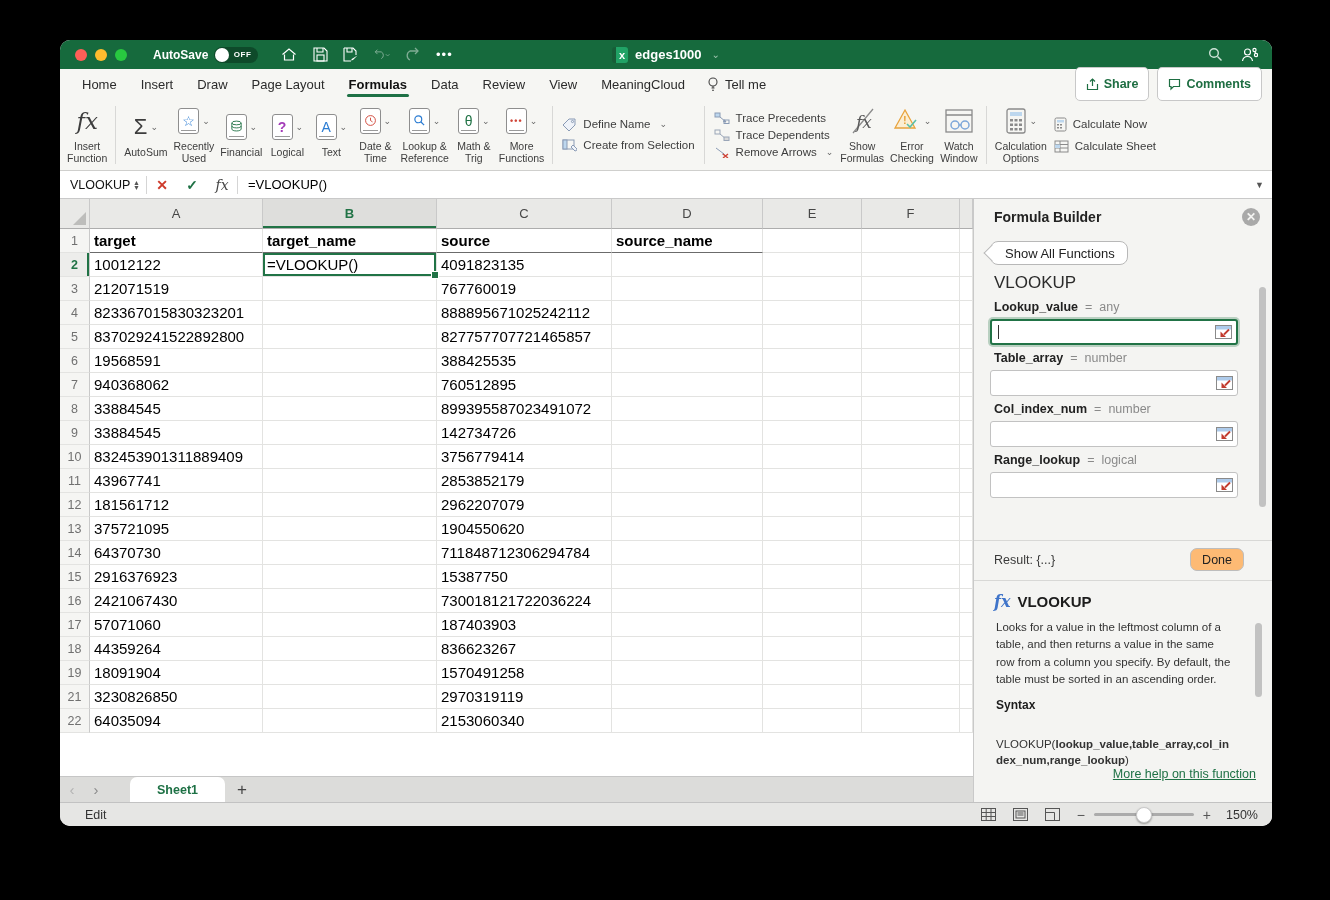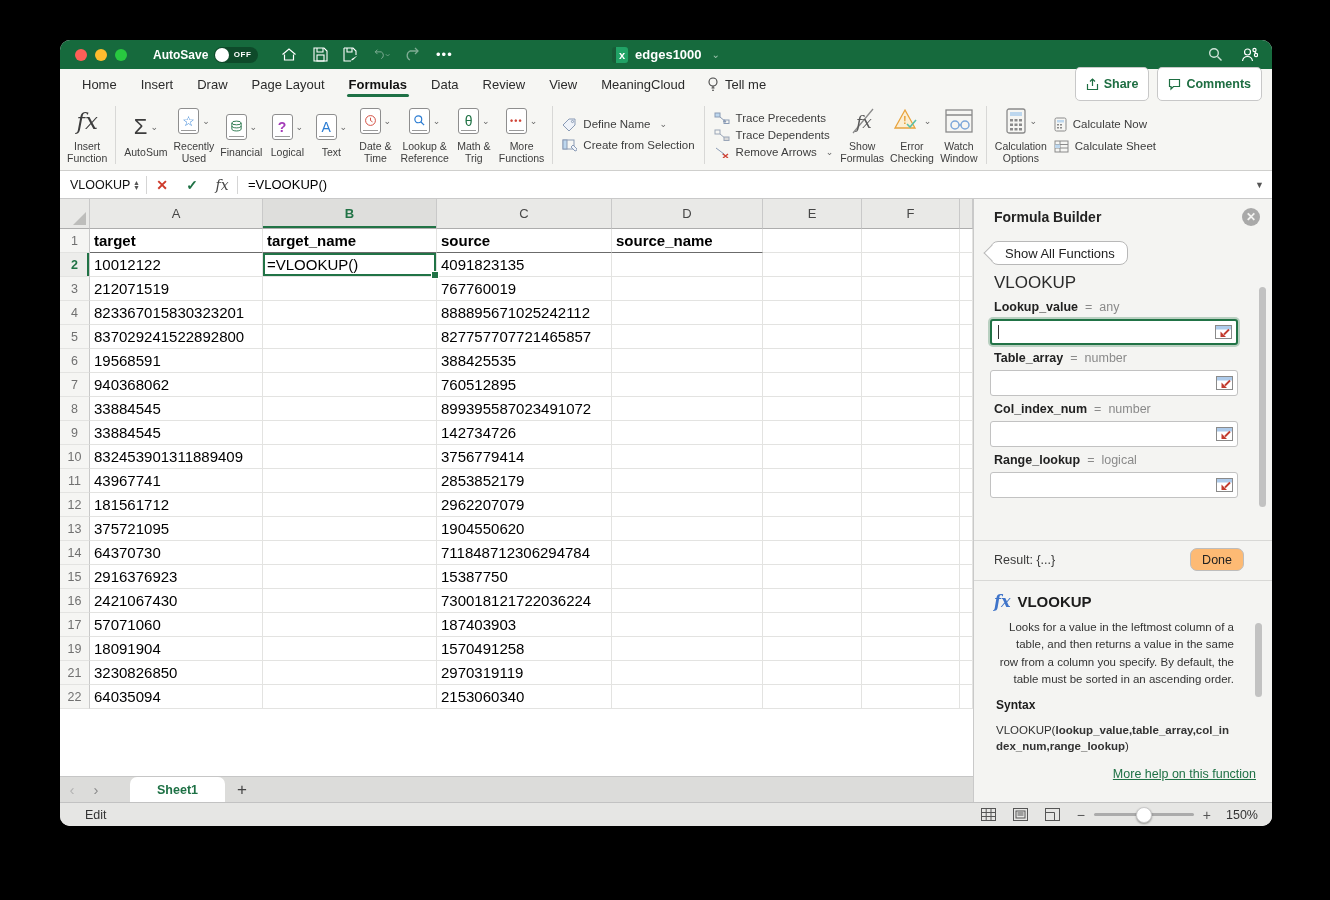--- a/index.html
+++ b/index.html
@@ -116,23 +116,23 @@
   .rangeic { position:absolute; right:4px; top:50%; transform:translateY(-50%); }
   .vscroll { position:absolute; width:7px; border-radius:4px; background:#C2C2C2; }
   .hr1 { position:absolute; top:341px; left:0; right:0; border-top:1px solid #D8D8D6; }
   .result { position:absolute; top:354px; left:20px; font-size:12.5px; color:#3a3a3a; }
   .done-btn { position:absolute; top:349px; right:28px; height:23px; padding:0 11px; background:#fdba74; border:1px solid #BDBDBD; border-radius:7px; font-size:12.5px; color:#222; display:flex; align-items:center; }
   .hr2 { position:absolute; top:381px; left:0; right:0; border-top:1px solid #D8D8D6; }
   .doc-head { position:absolute; top:393px; left:20px; display:flex; align-items:baseline; gap:7px; }
   .doc-fx { font-family:"DejaVu Serif", serif; font-style:italic; font-weight:700; font-size:16px; color:#3F74C9; }
   .doc-name { font-size:15px; font-weight:700; color:#1c1c1c; }
   .docbody { position:absolute; top:420px; left:22px; width:238px; height:152px; overflow:hidden; }
-  .docbody p { font-size:11.5px; color:#333; line-height:1.5;text-align:right; }
+  .docbody p { font-size:11.5px; color:#333; line-height:1.5; }
   .syn-label { font-size:12px; font-weight:700; color:#1c1c1c; margin-top:10px; }
-  .syn { font-size:11.5px; color:#333; margin-top:10px; word-break:break-all; line-height:1.4; }
+  .syn { font-size:11.5px; color:#333; margin-top:24px; word-break:break-all; line-height:1.4; }
   .syn b { font-weight:700; }
   .clipline { font-size:11.5px; color:#333; margin-top:21px; }
   .morehelp { position:absolute; top:568px; right:16px; font-size:12.5px; color:#1E7145; text-decoration:underline; }
 
   svg { display:block; }
 </style>
 </head>
 <body>
 
 <div class="window">
@@ -704,20 +704,30 @@
               <div class="rh">17</div>
               <div class="cell">57071060</div>
               <div class="cell"></div>
               <div class="cell">187403903</div>
               <div class="cell"></div>
               <div class="cell"></div>
               <div class="cell"></div>
               <div class="cell"></div>
             </div>
             <div class="grow drow">
+              <div class="rh">18</div>
+              <div class="cell">44359264</div>
+              <div class="cell"></div>
+              <div class="cell">836623267</div>
+              <div class="cell"></div>
+              <div class="cell"></div>
+              <div class="cell"></div>
+              <div class="cell"></div>
+            </div>
+            <div class="grow drow">
               <div class="rh">19</div>
               <div class="cell">18091904</div>
               <div class="cell"></div>
               <div class="cell">1570491258</div>
               <div class="cell"></div>
               <div class="cell"></div>
               <div class="cell"></div>
               <div class="cell"></div>
             </div>
             <div class="grow drow">

